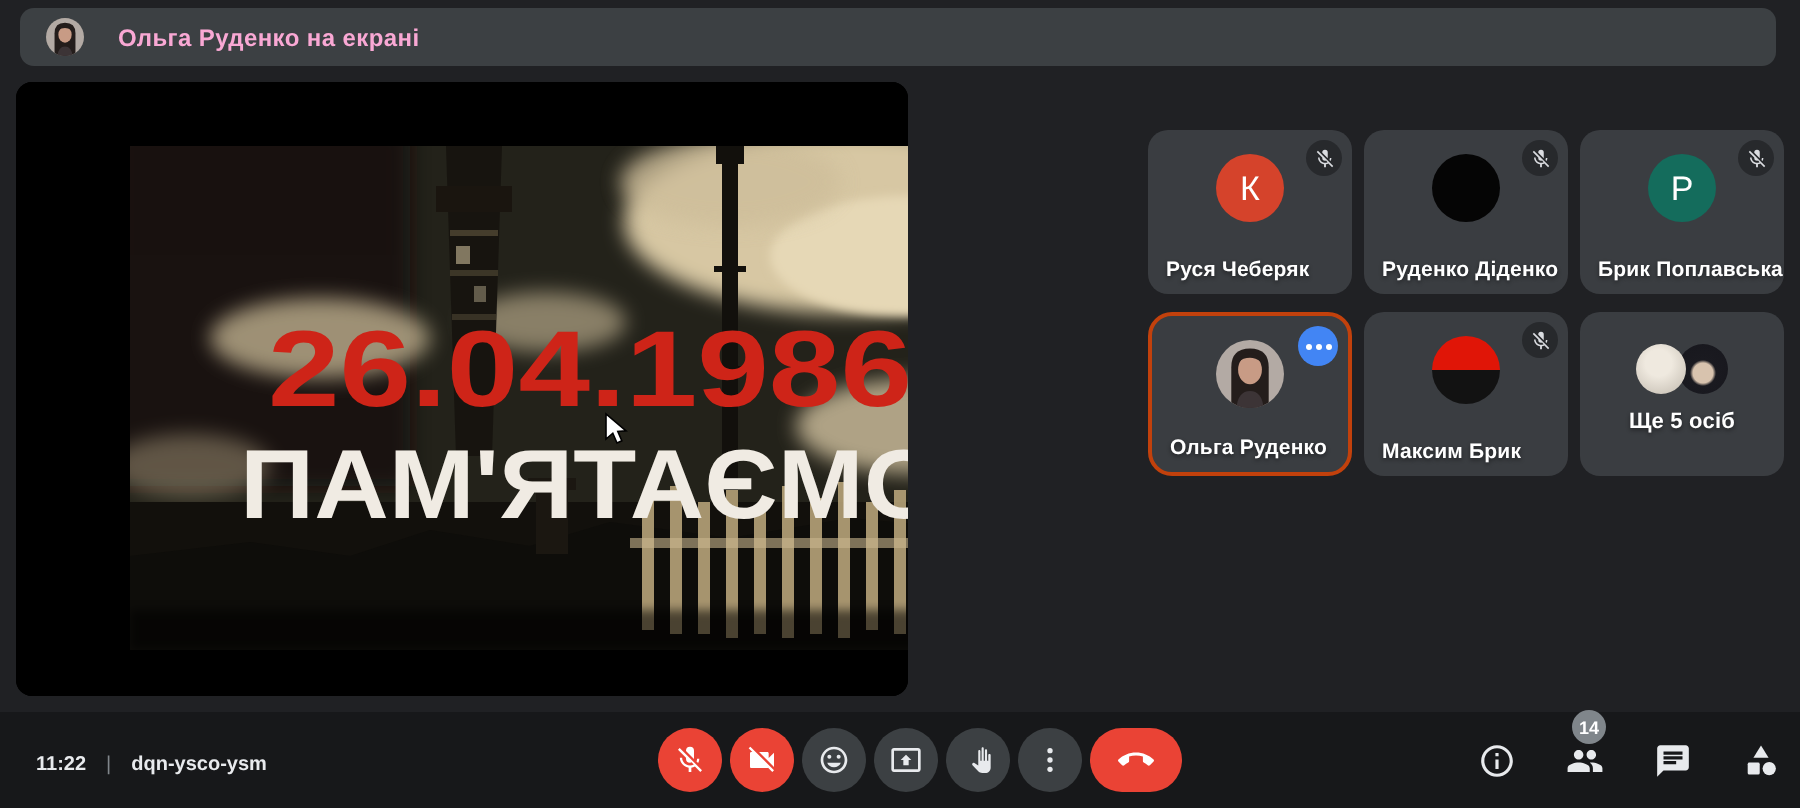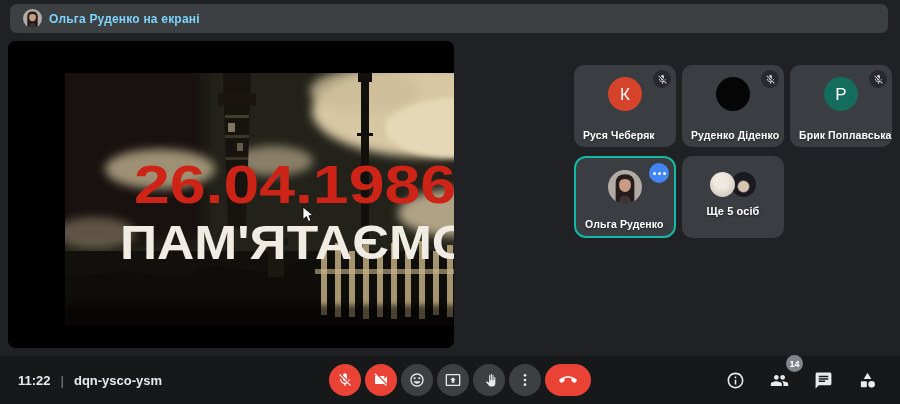--- a/index.html
+++ b/index.html
@@ -3,32 +3,32 @@
 <meta charset="utf-8">
 <style>
   html,body{margin:0;padding:0;background:#202124;width:900px;height:404px;overflow:hidden;
     font-family:"Liberation Sans",sans-serif;-webkit-font-smoothing:antialiased;position:relative}
   .stage{position:absolute;inset:0;width:900px;height:404px}
 
   
   .banner{position:absolute;left:10px;top:4px;width:878px;height:29px;background:#3c4043;
     border-radius:7px;display:flex;align-items:center}
   .banner .av18{width:19px;height:19px;border-radius:50%;overflow:hidden;margin-left:13px;flex:0 0 auto}
-  .banner .lbl{margin-left:7px;font-size:12px;color:#7dd3fc;font-weight:700;letter-spacing:.2px}
+  .banner .lbl{margin-left:17px;font-size:12px;color:#f9a8d4;font-weight:700;letter-spacing:.2px}
 
   
   .video{position:absolute;left:8px;top:41px;width:446px;height:307px;background:#000;
     border-radius:8px;overflow:hidden}
   .video svg{display:block}
 
   
   .grid{position:absolute;left:574px;top:65px;display:grid;grid-template-columns:repeat(3,102px);
     grid-auto-rows:82px;column-gap:6px;row-gap:9px}
   .tile{position:relative;background:#3a3d41;border-radius:10px;box-sizing:border-box}
-  .tile.active{border:2px solid #14b8a6;border-radius:12px}
+  .tile.active{border:2px solid #c2410c;border-radius:12px}
   .mic{position:absolute;top:5px;right:5px;width:18px;height:18px;border-radius:50%;
     background:rgba(32,33,36,.72);display:flex;align-items:center;justify-content:center}
   .mic svg{width:11px;height:11px;fill:#dadce0}
   .more{position:absolute;top:5px;right:5px;width:20px;height:20px;border-radius:50%;
     background:#4285f4;display:flex;align-items:center;justify-content:center;gap:2px}
   .more i{width:3px;height:3px;border-radius:50%;background:#fff;display:block}
   .avatar{position:absolute;left:50%;top:12px;transform:translateX(-50%);width:34px;height:34px;
     border-radius:50%;overflow:hidden;display:flex;align-items:center;justify-content:center}
   .avatar svg{width:100%;height:100%;display:block}
   .letter{color:#fff;font-size:17px;font-weight:500;line-height:1}
@@ -40,33 +40,33 @@
   .stack{position:absolute;left:50%;top:16px;transform:translateX(-50%);display:flex}
   .stack .s1{width:25px;height:25px;border-radius:50%;z-index:2;
     background:radial-gradient(circle at 45% 38%,#efe9df 0 32%,#cfc8bd 78%,#b9b2a5 100%)}
   .stack .s2{width:25px;height:25px;border-radius:50%;margin-left:-4px;
     background:radial-gradient(circle at 50% 58%,#d8c3ae 0 26%,#1a1a20 34%,#17171d 100%)}
   .tile.overflow .name{left:50%;transform:translateX(-50%);bottom:21px;font-size:11px}
 
   
   .bbar{position:absolute;left:0;bottom:0;width:900px;height:48px;background:#17181a}
   .meet-meta{position:absolute;left:18px;bottom:16px;display:flex;gap:10px;align-items:center;
-    font-size:13px;color:#e8eaed;font-weight:700}
+    font-size:10px;color:#e8eaed;font-weight:700}
   .meet-meta .div{color:#80868b;font-weight:400}
   .controls{position:absolute;left:329px;bottom:8px;display:flex;gap:4px;align-items:center}
   .cbtn{width:32px;height:32px;border-radius:50%;background:#3c4043;display:flex;
     align-items:center;justify-content:center;cursor:pointer}
   .cbtn svg{width:16px;height:16px;fill:#e8eaed}
   .cbtn.red{background:#ea4335}
   .cbtn.red svg{fill:#fff}
   .endcall{width:46px;height:32px;border-radius:16px;background:#ea4335;display:flex;
     align-items:center;justify-content:center;cursor:pointer}
   .endcall svg{width:18px;height:18px;fill:#fff}
   .right-icons{position:absolute;right:10px;bottom:8px;display:flex;gap:12px;align-items:center}
-  .ribtn{width:32px;height:32px;display:flex;align-items:center;justify-content:flex-start;
+  .ribtn{width:32px;height:32px;display:flex;align-items:center;justify-content:flex-end;
     position:relative;cursor:pointer}
   .ribtn svg{width:19px;height:19px;fill:#e8eaed}
   .count-badge{position:absolute;top:-9px;right:-1px;min-width:17px;height:17px;border-radius:9px;
     background:#80868b;color:#fff;font-size:9px;font-weight:700;display:flex;
     align-items:center;justify-content:center;padding:0 2px;box-sizing:border-box}
   .defs{position:absolute;width:0;height:0;overflow:hidden}
 </style>
 </head>
 <body>
 
@@ -268,20 +268,29 @@
           <i></i>
         </div>
       <div class="avatar">
           <svg viewBox="0 0 40 40">
             <use href="#av-olga"></use>
           </svg>
         </div>
       <div class="name">Ольга Руденко</div>
     </div>
 
+    <div class="tile">
+      <div class="mic">
+          <svg>
+            <use href="#ic-mic-off"></use>
+          </svg>
+        </div>
+      <div class="avatar av-flag"></div>
+      <div class="name">Максим Брик</div>
+    </div>
 
 
     <div class="tile overflow">
       <div class="stack">
         <span class="s1"></span>
         <span class="s2"></span>
       </div>
       <div class="name">Ще 5 осіб</div>
     </div>
 

